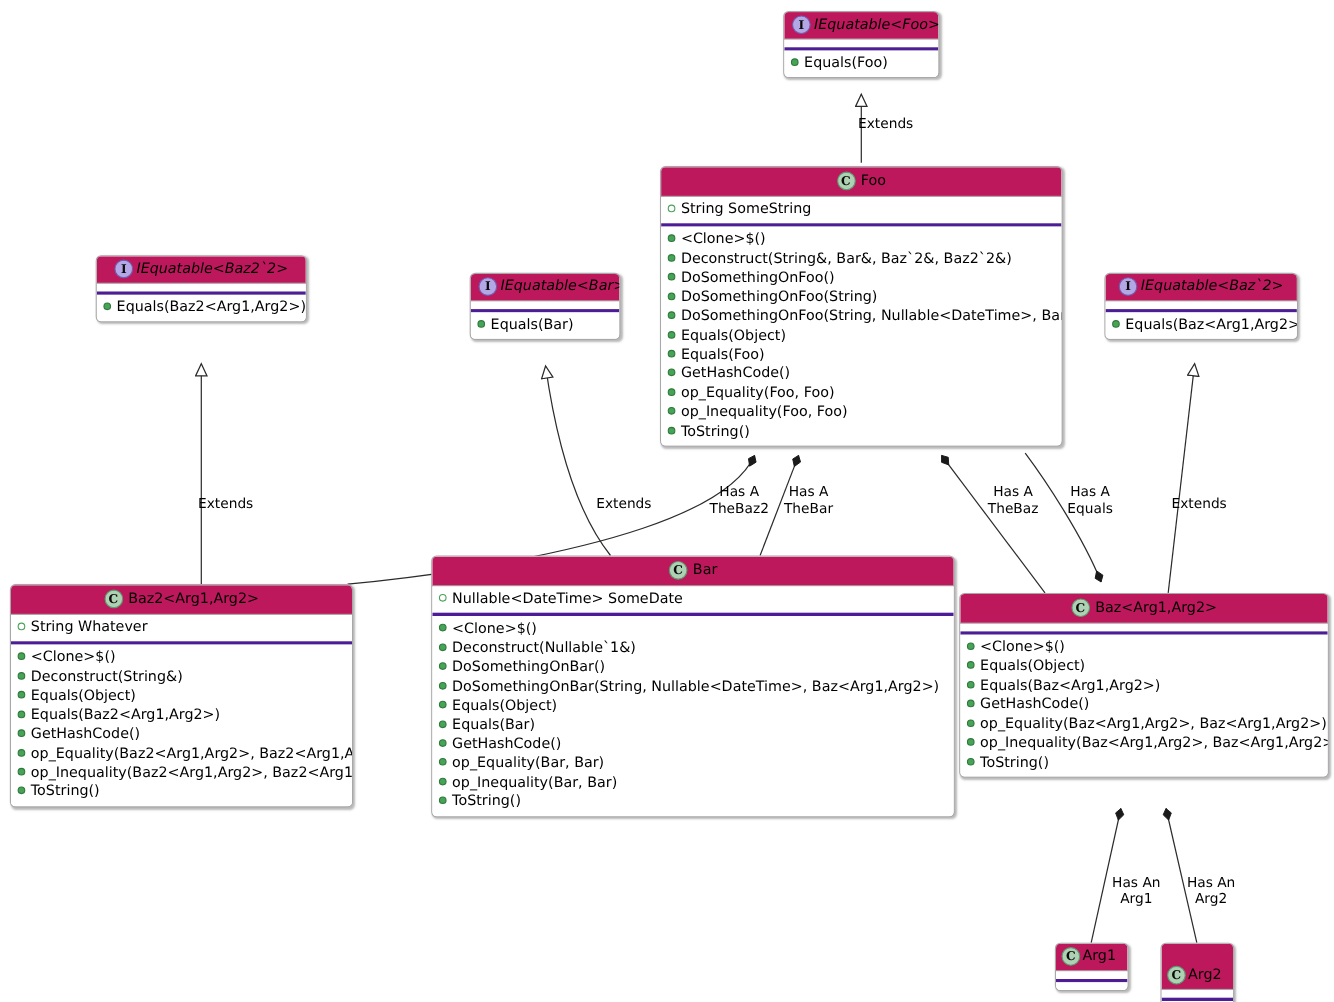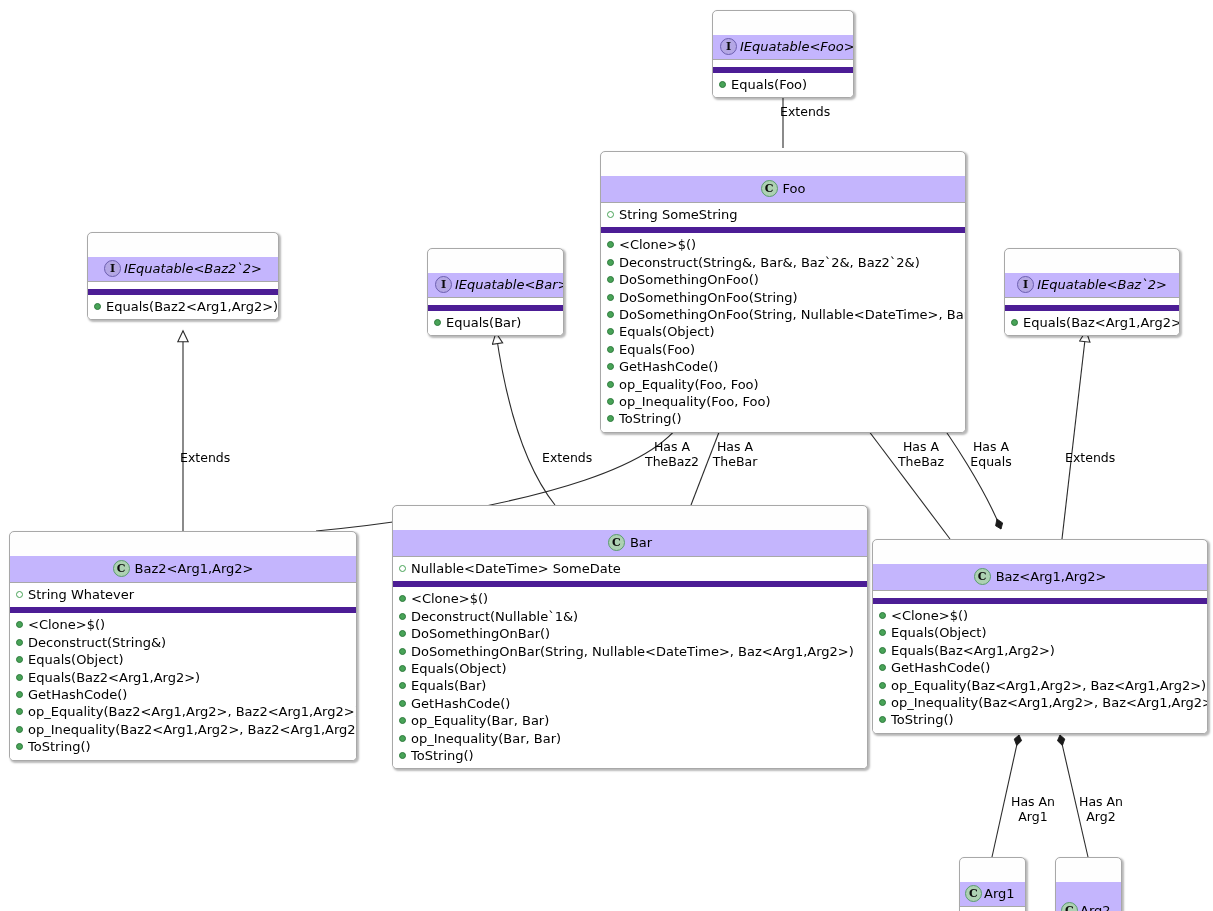--- a/index.html
+++ b/index.html
@@ -33,28 +33,27 @@
   .uml-node {
     position: absolute;
     box-sizing: border-box;
     border: 1px solid #a8a8a8;
     border-radius: 5px;
     background: #fefefe;
     box-shadow: 1.5px 1.5px 2px rgba(0,0,0,0.28);
     overflow: hidden;
   }
   .uml-title {
-    background: #c4b5fd;
+    background: #be185d;
     border-bottom: 1px solid #a8a8a8;
     text-align: center;
     padding: 4px 8px 5px 8px;
     white-space: nowrap;
     line-height: 16px;
     font-size: 13px;
-    margin-top: 24px;
   }
   .uml-title.interface-title {
     padding: 3px 7px 4px 7px;
   }
   .uml-title .tname {
     display: inline-block;
     vertical-align: middle;
     margin-left: 5px;
   }
   .uml-title.interface-title .tname {
@@ -89,21 +88,21 @@
   }
 
   .uml-section {
     padding: 3px 4px 4px 4px;
     background: #ffffff;
     font-size: 13px;
     line-height: 17.4px;
     white-space: nowrap;
   }
   .uml-section.fields {
-    border-bottom: 6px solid #4c1d95;
+    border-bottom: 3px solid #4c1d95;
   }
   .uml-section.empty-section {
     padding: 0;
     height: 7px;
   }
   .uml-section.empty-section.fields {
     height: 7px;
   }
   .member {
     white-space: nowrap;
@@ -264,21 +263,21 @@
   <div class="uml-node" style="left:1004px; top:248px; width:176px;">
     <div class="uml-title interface-title">
       <span class="badge interface-badge">I</span><span class="tname">IEquatable&lt;Baz`2&gt;</span>
     </div>
     <div class="uml-section fields empty-section"></div>
     <div class="uml-section methods">
       <div class="member"><span class="dot public-method"></span><span>Equals(Baz&lt;Arg1,Arg2&gt;)</span></div>
     </div>
   </div>
 
-  <div class="uml-node" style="left:9px; top:531px; width:348px;">
+  <div class="uml-node" style="left:9px; top:531px; width:312px;">
     <div class="uml-title">
       <span class="badge class-badge">C</span><span class="tname">Baz2&lt;Arg1,Arg2&gt;</span>
     </div>
     <div class="uml-section fields">
       <div class="member"><span class="dot public-field"></span><span>String Whatever</span></div>
     </div>
     <div class="uml-section methods">
       <div class="member"><span class="dot public-method"></span><span>&lt;Clone&gt;$()</span></div>
       <div class="member"><span class="dot public-method"></span><span>Deconstruct(String&amp;)</span></div>
       <div class="member"><span class="dot public-method"></span><span>Equals(Object)</span></div>

